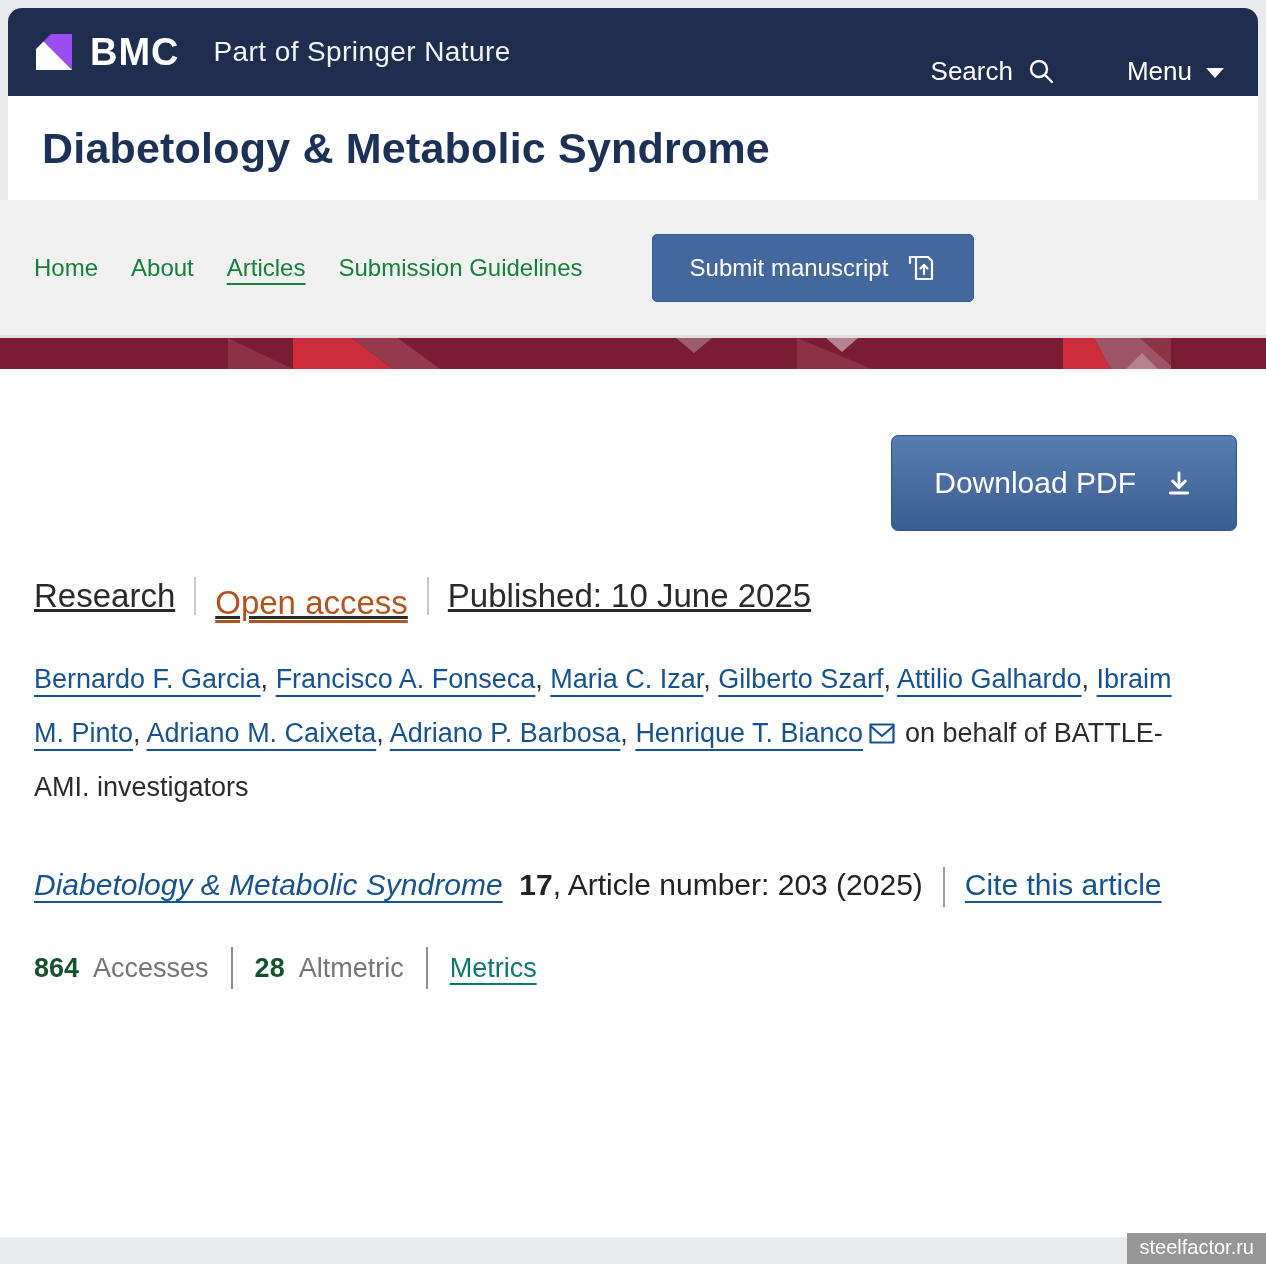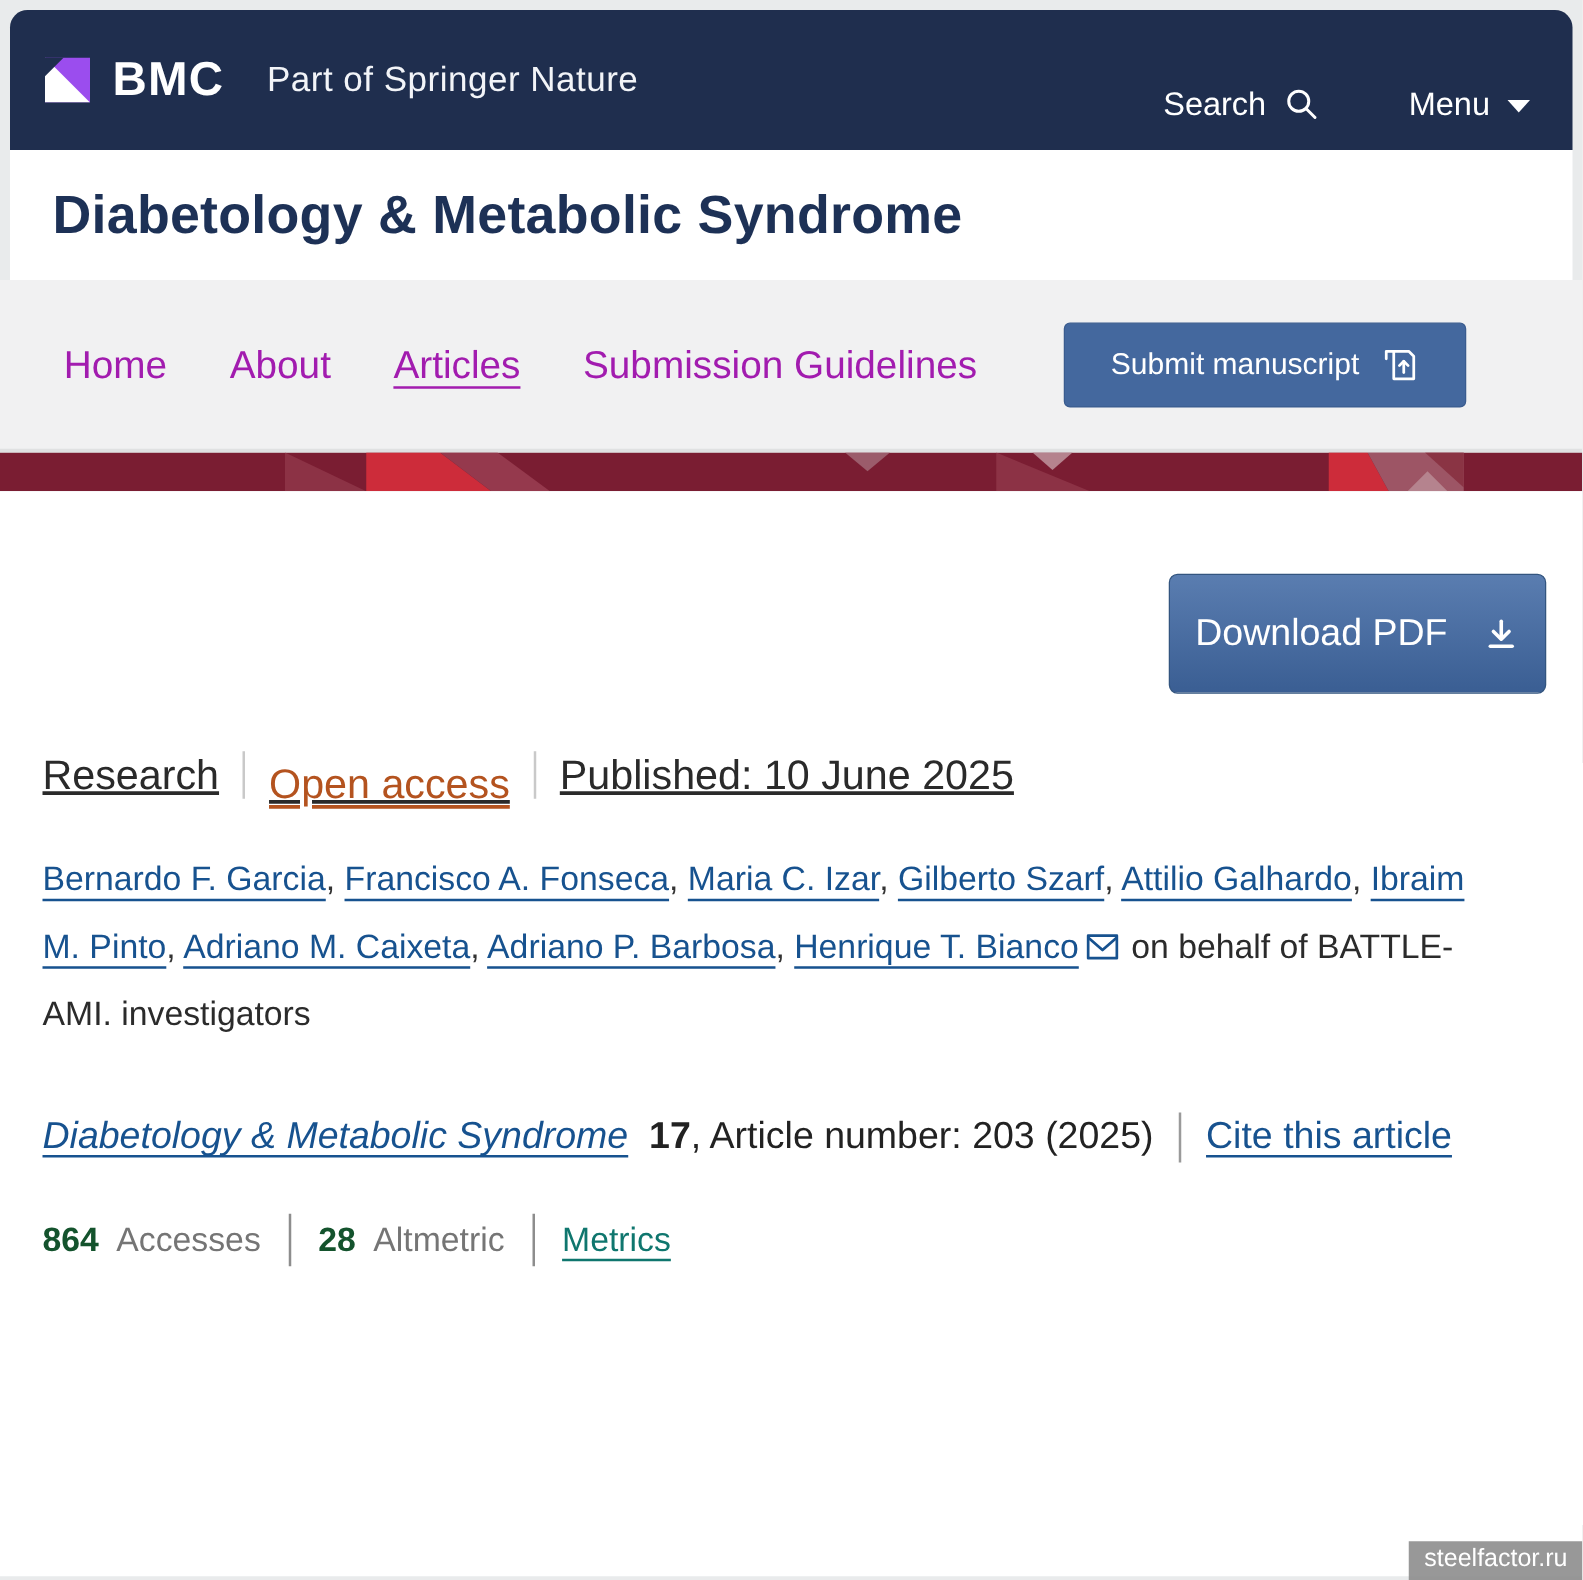--- a/index.html
+++ b/index.html
@@ -3,59 +3,59 @@
 <meta charset="utf-8">
 <style>
   * { box-sizing: border-box; margin: 0; padding: 0; }
   html, body { background: #e9ebec; }
   body { font-family: "Liberation Sans", sans-serif; }
   .page { position: relative; width: 1266px; height: 1264px; overflow: hidden; background: #e9ebec; margin: 0 auto; }
 
   
   .frame { margin: 8px 8px 0 8px; }
   .site-header {
-    height: 112px; background: #1f2e4e; border-radius: 14px 14px 0 0;
+    height: 88px; background: #1f2e4e; border-radius: 14px 14px 0 0;
     display: flex; padding: 0 34px 0 28px; color: #fff;
   }
   .logo-wrap { display: flex; align-items: center; gap: 18px; }
   .bmc-mark { width: 36px; height: 36px; display: block; }
   .bmc-text { font-size: 38px; font-weight: 800; letter-spacing: 1px; color: #fff; }
   .tagline { font-size: 28px; font-weight: 400; color: #f2f4f8; margin-left: 16px; letter-spacing: 0.4px; }
   .header-spacer { flex: 1; }
   .header-action { display: flex; align-items: center; gap: 14px; font-size: 26px; color: #fff; cursor: pointer; margin-top: 38px; }
   .header-action + .header-action { margin-left: 72px; }
   .caret-down { width: 0; height: 0; border-left: 9px solid transparent; border-right: 9px solid transparent; border-top: 10px solid #fff; margin-top: 3px; }
 
   
   .journal-band { height: 104px; background: #ffffff; display: flex; align-items: center; padding: 0 34px; }
   .journal-title { font-size: 43px; font-weight: 700; color: #1d3156; letter-spacing: 0.2px; }
 
   
   .nav-band {
     height: 138px; background: #f1f1f2; border-bottom: 3px solid #e0e1e2;
     display: flex; align-items: center; padding: 0 34px; gap: 33px;
   }
-  .nav-link { font-size: 31px; color: #a21caf; text-decoration: none; cursor: pointer; margin-left: 17px; }
+  .nav-link { font-size: 24px; color: #15803d; text-decoration: none; cursor: pointer; }
   .nav-link.active { text-decoration: underline; text-underline-offset: 7px; text-decoration-thickness: 2px; }
   .submit-btn {
     margin-left: 36px; background: #44689e; border: 1px solid #3a5c8f; border-radius: 5px;
     color: #fff; font-size: 24px; display: flex; align-items: center; gap: 18px;
     padding: 18px 37px; cursor: pointer; font-family: inherit;
   }
 
   
   .deco-band { display: block; width: 100%; height: 31px; }
 
   
   .article { background: #ffffff; min-height: 868px; padding: 0 29px 0 34px; position: relative; }
   .download-row { display: flex; justify-content: flex-end; padding-top: 66px; }
   .download-btn {
     background: linear-gradient(#5a7db0, #3a5e93); border: 1px solid #33557f; border-radius: 7px;
     color: #fff; font-size: 30px; display: flex; align-items: center; gap: 28px;
-    padding: 30px 20px; cursor: pointer; font-family: inherit;
+    padding: 30px 42px; cursor: pointer; font-family: inherit;
   }
 
   .meta-row { margin-top: 38px; display: flex; align-items: center; font-size: 33px; color: #2a2a2a; text-decoration: underline; }
   .meta-sep { width: 2px; height: 38px; background: #c9c9c9; margin: 0 19px; }
   .open-access { color: #b4531f; text-decoration: underline; text-underline-offset: 6px; cursor: pointer; margin-top: 15px; }
 
   .article-title {
     margin-top: 14px; font-size: 40px; font-weight: 700; color: #1b3155;
     line-height: 1.53; max-width: 1200px; letter-spacing: 0.2px;
   }

